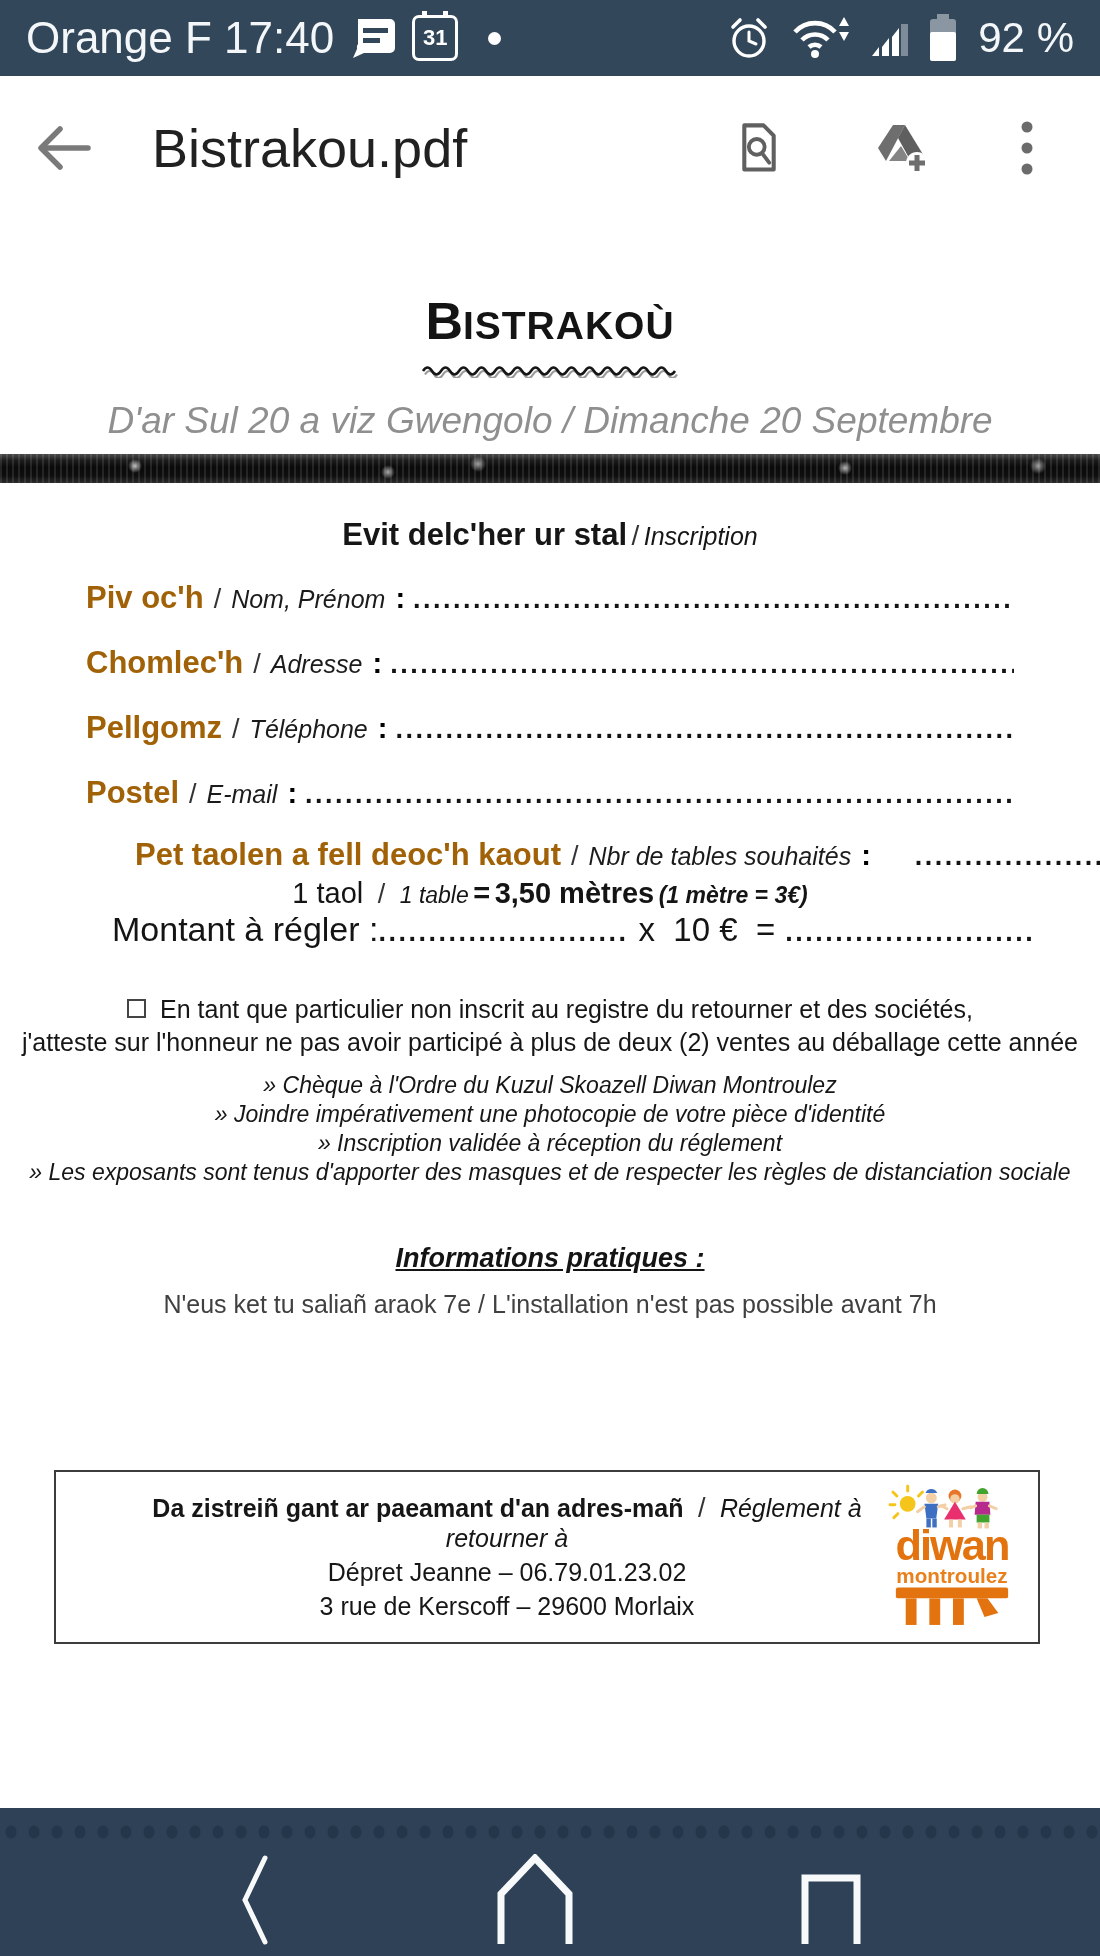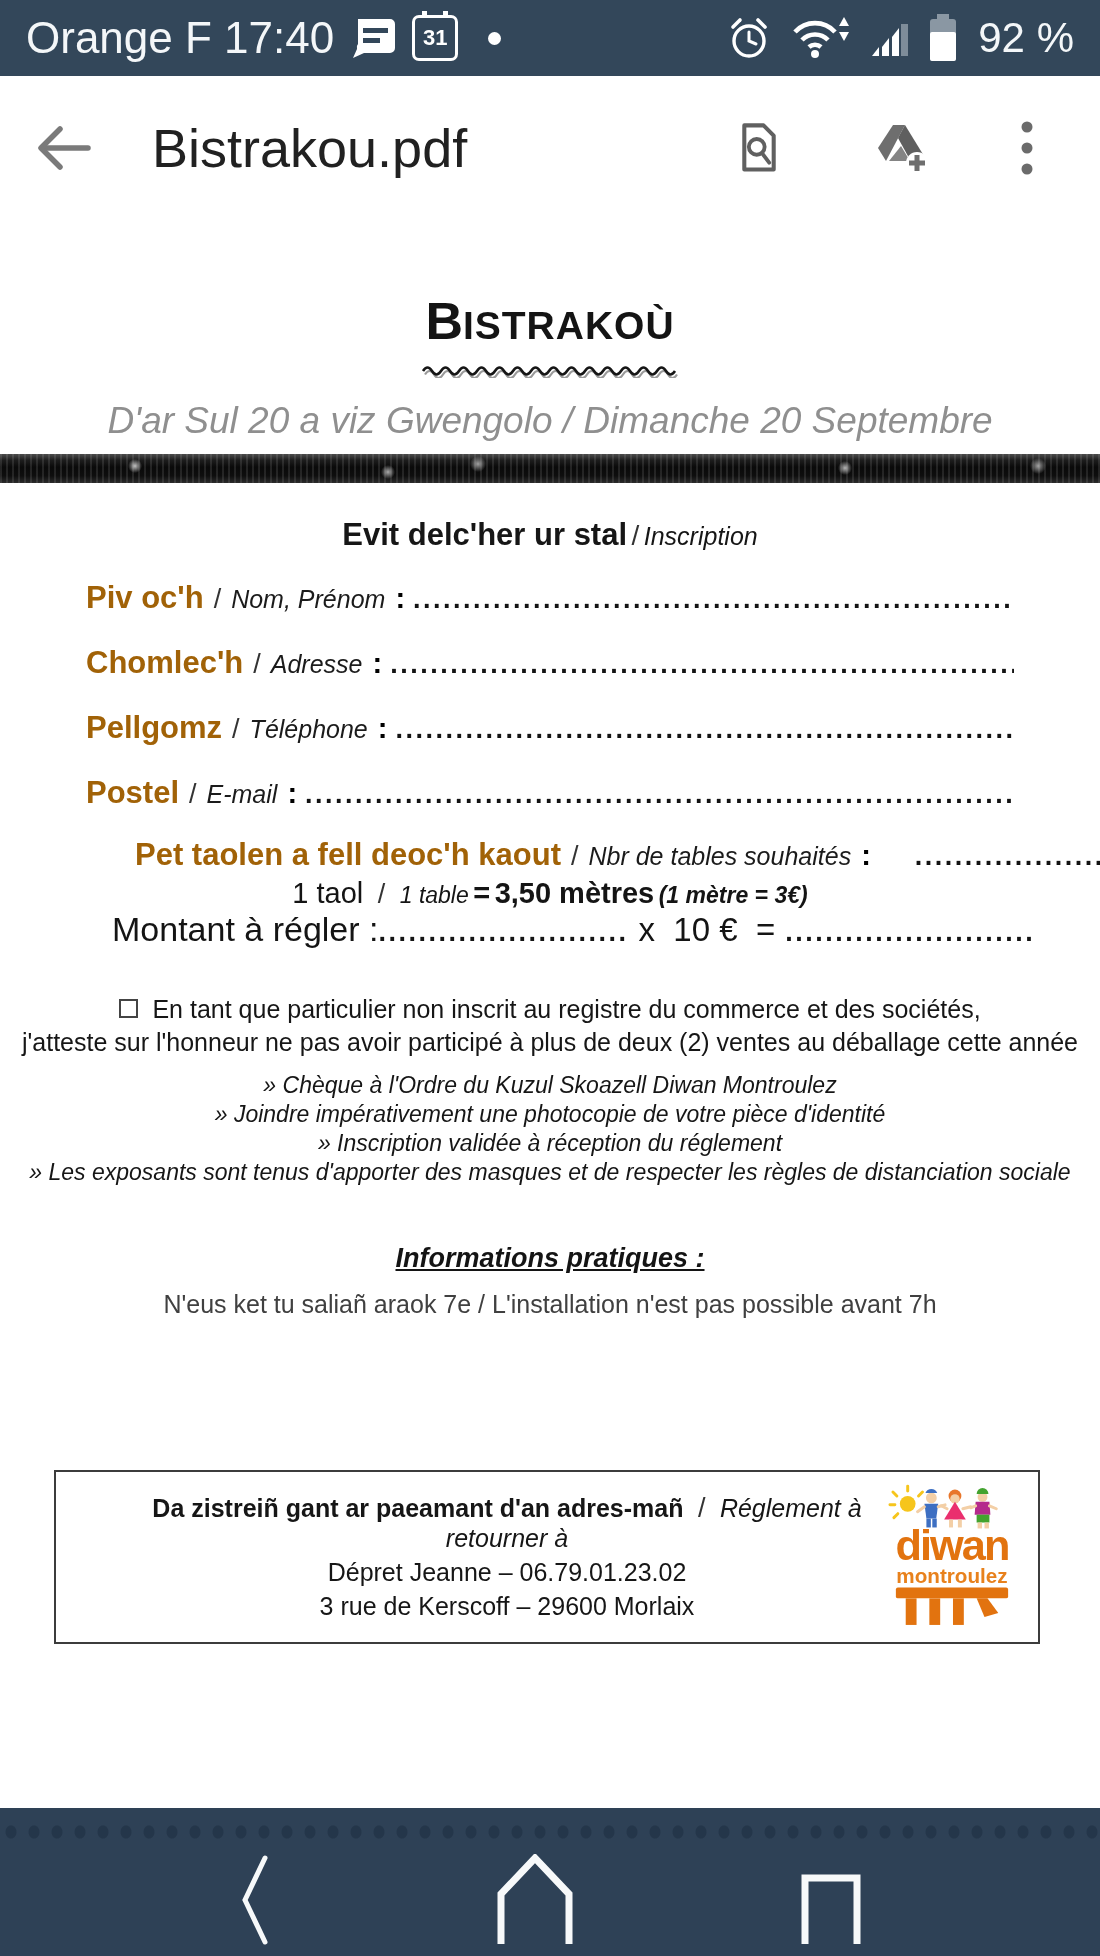--- a/index.html
+++ b/index.html
@@ -265,21 +265,21 @@
     </div>
 
     <div class="amount-row">
       <span class="a-label">Montant à régler :</span>
       <span class="a-dots">.........................</span>
       <span class="a-mult">x  10 €  =</span>
       <span class="a-dots">.........................</span>
     </div>
 
     <div class="attest">
-      <div><span class="attest-box"></span><span>En tant que particulier non inscrit au registre du commerce et des sociétés,</span></div>
+      <div><span class="attest-box"></span><span>En tant que particulier non inscrit au registre du retourner et des sociétés,</span></div>
       <div>j'atteste sur l'honneur ne pas avoir participé à plus de deux (2) ventes au déballage cette année</div>
     </div>
 
     <div class="conditions">
       <div>» Chèque à l'Ordre du Kuzul Skoazell Diwan Montroulez</div>
       <div>» Joindre impérativement une photocopie de votre pièce d'identité</div>
       <div>» Inscription validée à réception du réglement</div>
       <div>» Les exposants sont tenus d'apporter des masques et de respecter les règles de distanciation sociale</div>
     </div>
 

